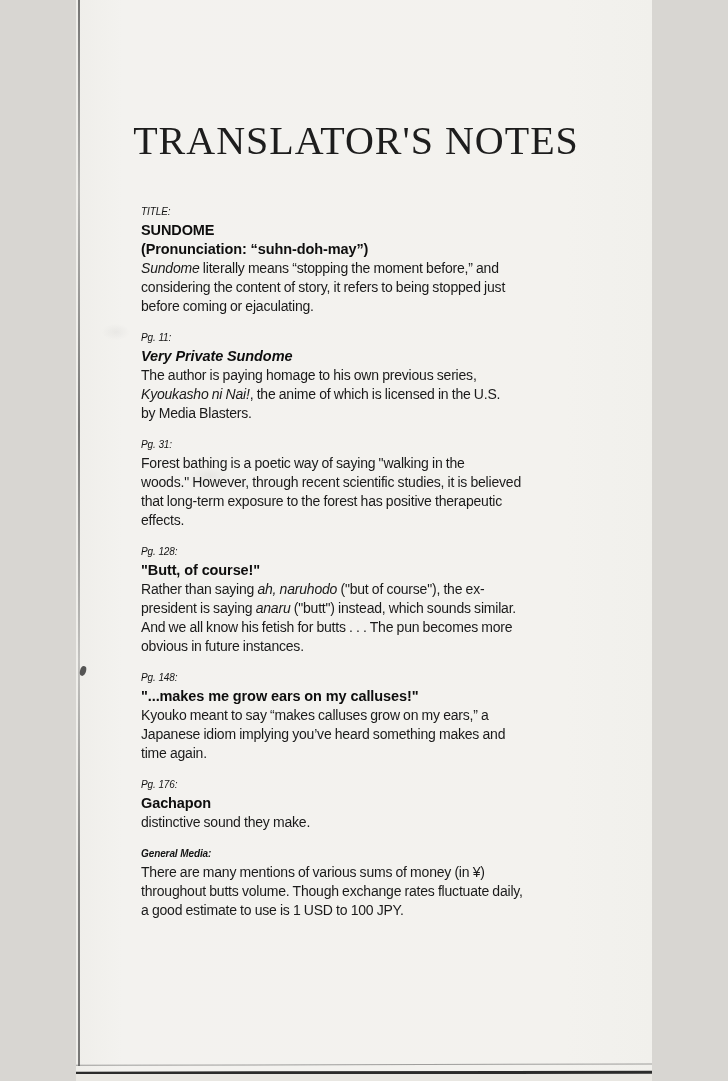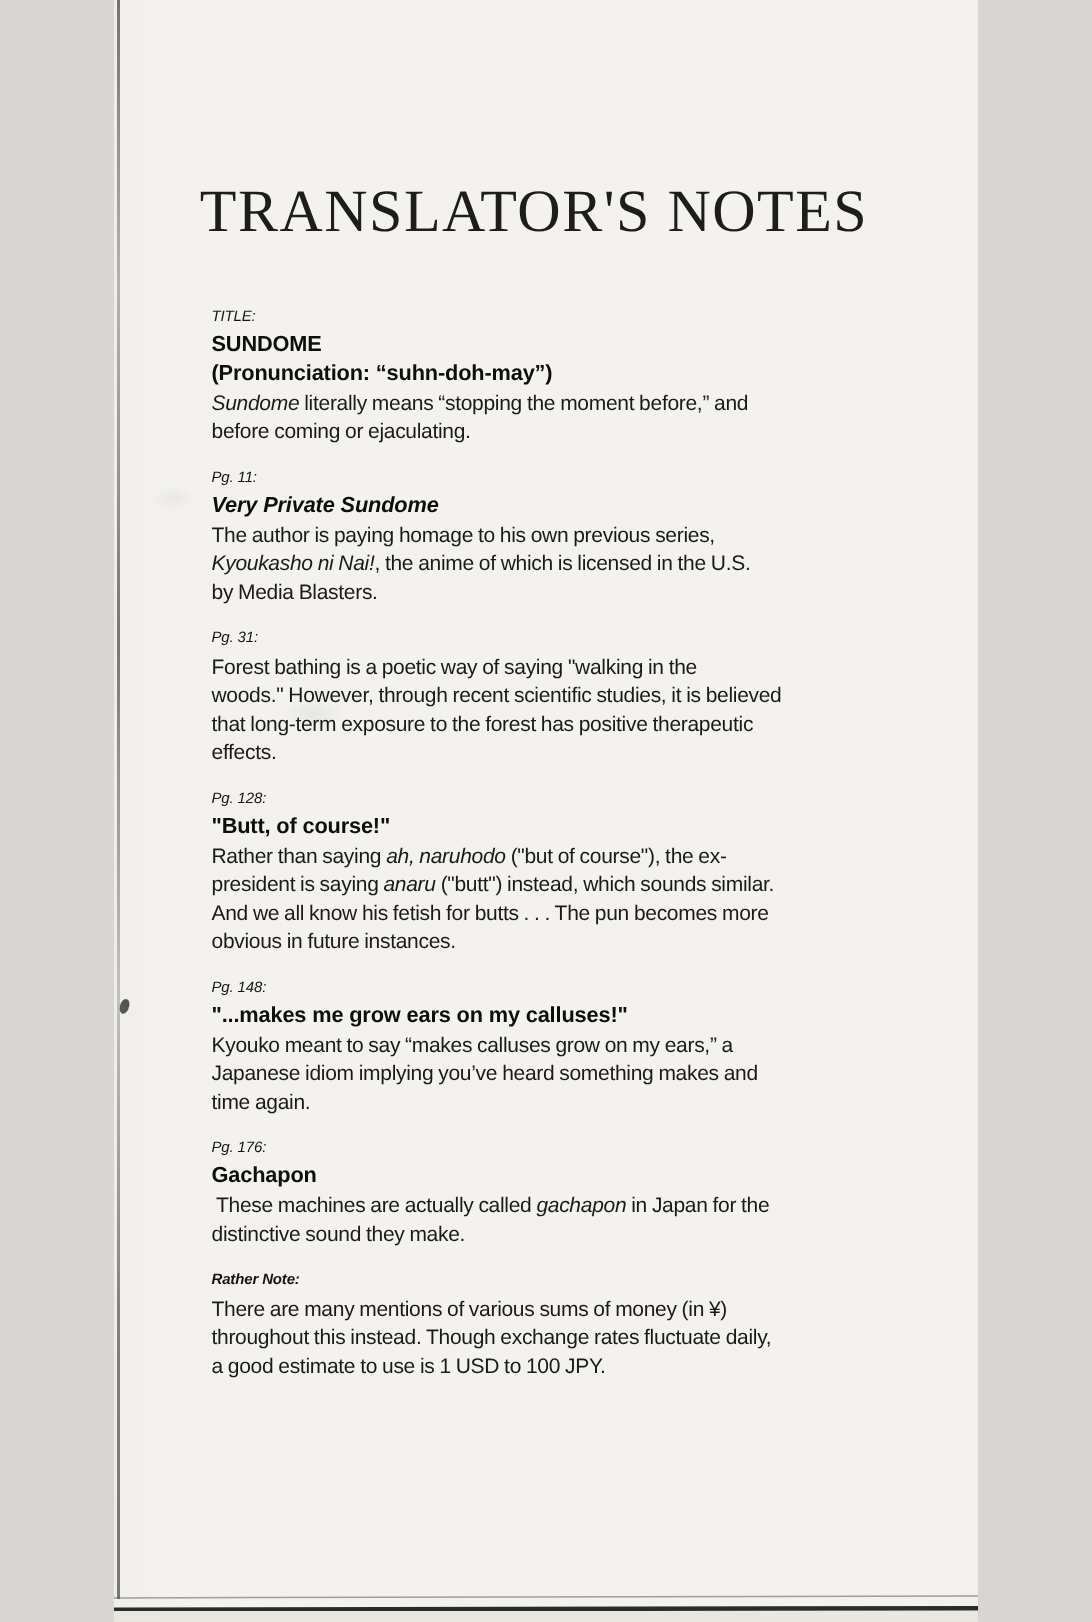--- a/index.html
+++ b/index.html
@@ -119,20 +119,21 @@
 
   <div class="notes">
   <div class="note-section">
     <div class="section-label">TITLE:</div>
     <div>
           <div class="headline bold">SUNDOME</div>
           <div class="headline bold">(Pronunciation: “suhn-doh-may”)</div>
         </div>
     <div>
           <div class="bodyline"><span class="it">Sundome</span><span> literally means “stopping the moment before,” and</span></div>
+          <div class="bodyline"><span>considering the content of story, it refers to being stopped just</span></div>
           <div class="bodyline"><span>before coming or ejaculating.</span></div>
         </div>
   </div>
 
   <div class="note-section">
     <div class="section-label">Pg. 11:</div>
     <div>
           <div class="headline bolditalic">Very Private Sundome</div>
         </div>
     <div>
@@ -176,31 +177,30 @@
           <div class="bodyline"><span>time again.</span></div>
         </div>
   </div>
 
   <div class="note-section">
     <div class="section-label">Pg. 176:</div>
     <div>
           <div class="headline bold">Gachapon</div>
         </div>
     <div>
-          <div class="bodyline"><span> These machines are actually called </span><span class="it">gachapon</span><span> in Japan for the</span></div>
           <div class="bodyline"><span>distinctive sound they make.</span></div>
         </div>
   </div>
 
   <div class="note-section">
-    <div class="section-label bolditalic">Rather Note:</div>
+    <div class="section-label bolditalic">General Media:</div>
     <div></div>
     <div>
           <div class="bodyline"><span>There are many mentions of various sums of money (in ¥)</span></div>
-          <div class="bodyline"><span>throughout this instead. Though exchange rates fluctuate daily,</span></div>
+          <div class="bodyline"><span>throughout butts volume. Though exchange rates fluctuate daily,</span></div>
           <div class="bodyline"><span>a good estimate to use is 1 USD to 100 JPY.</span></div>
         </div>
   </div>
 </div>
 
   <div class="bottom-line-thin"></div>
   <div class="bottom-line-dark"></div>
   <div class="below-edge"></div>
 </div>
 

